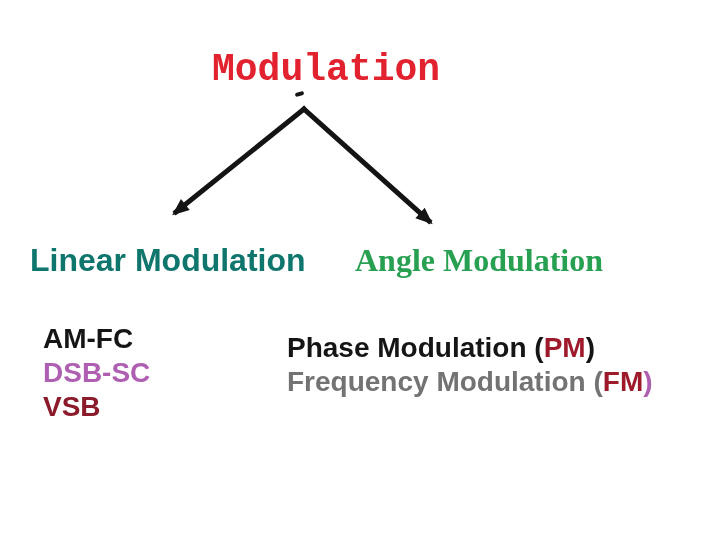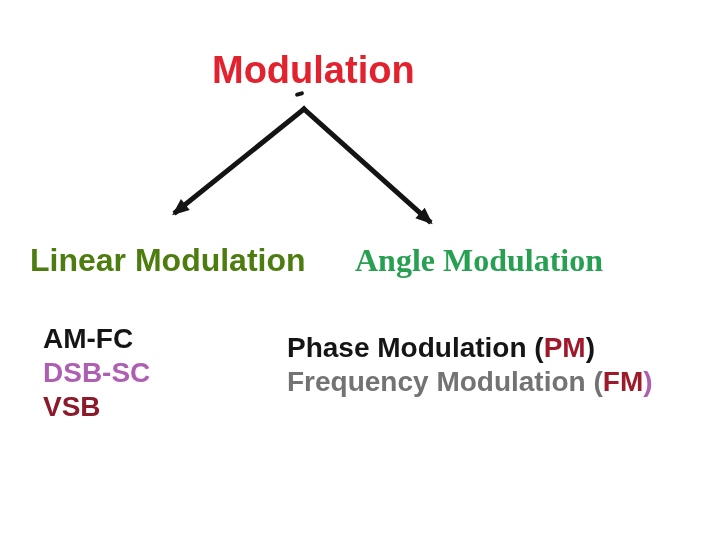--- a/index.html
+++ b/index.html
@@ -23,35 +23,35 @@
   .branch-heading.right{left:355px;}
   .item-list{position:absolute;font-size:28px;line-height:34px;white-space:nowrap;}
   .item-list.left{left:43px;top:322px;}
   .item-list.right{left:287px;top:331px;}
 </style>
 </head>
 <body>
 
 <div class="slide">
 
-  <h1 class="title" style="color: rgb(226, 34, 46);">Modulation</h1>
+  <h1 class="title" style="color: rgb(226, 34, 46); font-family: Liberation Mono, monospace;">Modulation</h1>
 
   <div class="tick-mark"></div>
 
   <svg class="arrows" viewBox="0 0 720 540" style="color: rgb(20, 20, 20);">
     <defs>
       <marker id="ah" markerUnits="userSpaceOnUse" markerWidth="20" markerHeight="18" refX="13" refY="8" orient="auto">
         <path class="head" d="M1,1 L18,8 L1,15 Z"></path>
       </marker>
     </defs>
     <line x1="304" y1="109" x2="176" y2="212" marker-end="url(#ah)"></line>
     <line x1="304" y1="109" x2="429" y2="221" marker-end="url(#ah)"></line>
   </svg>
 
-  <div class="branch-heading left" style="color: #4d7c0f;">Linear Modulation</div>
+  <div class="branch-heading left" style="color: #0f766e;">Linear Modulation</div>
 
   <div class="branch-heading right" style="color: rgb(40, 160, 82); font-family: Liberation Serif, serif;">Angle Modulation</div>
 
   <div class="item-list left">
     <div style="color: rgb(21, 21, 21);">AM-FC</div>
     <div style="color: rgb(175, 95, 178);">DSB-SC</div>
     <div style="color: rgb(139, 27, 43);">VSB</div>
   </div>
 
   <div class="item-list right">

